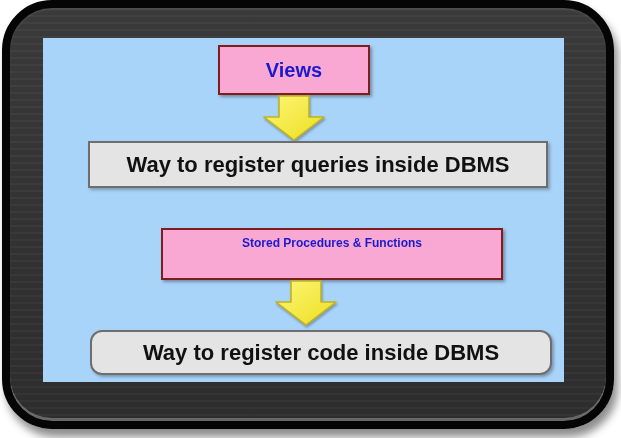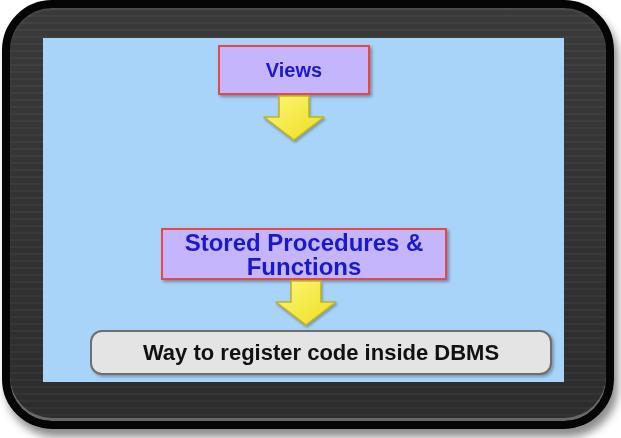--- a/index.html
+++ b/index.html
@@ -41,22 +41,22 @@
     height: 344px;
     background: #A9D4F9;
   }
   .box {
     position: absolute;
     box-sizing: border-box;
     text-align: center;
     font-weight: bold;
   }
   .concept {
-    background: #c4b5fd;
-    border: 2px solid #ef4444;
+    background: #f9a8d4;
+    border: 2px solid #7f1d1d;
     color: #1A1ACC;
     box-shadow: 2px 2px 3px rgba(70, 80, 100, 0.55);
   }
   .description {
     background: #E4E4E4;
     border: 2px solid #6E6E6E;
     color: #111111;
     box-shadow: 2px 2px 3px rgba(70, 80, 100, 0.45);
   }
   .views-box {
@@ -66,22 +66,22 @@
     line-height: 46px;
   }
   .queries-box {
     left: 45px; top: 103px;
     width: 460px; height: 47px;
     font-size: 22px;
     line-height: 43px;
   }
   .sp-box {
     left: 118px; top: 190px;
-    width: 286px; height: 52px;
-    font-size: 24px;
+    width: 342px; height: 52px;
+    font-size: 12px;
     line-height: 24px;
     padding-top: 1px;
   }
   .code-box {
     left: 47px; top: 292px;
     width: 462px; height: 45px;
     font-size: 22px;
     line-height: 41px;
     border-radius: 12px;
   }
@@ -106,20 +106,21 @@
       <svg class="arrow arrow-1" viewBox="0 0 64 50" preserveAspectRatio="none">
         <defs>
           <linearGradient id="grad1" x1="0" y1="0" x2="1" y2="1">
             <stop offset="0" stop-color="#FDF678"></stop>
             <stop offset="1" stop-color="#EDDE1E"></stop>
           </linearGradient>
         </defs>
         <polygon points="17,1 47,1 47,24 62,24 32,49 2,24 17,24" fill="url(#grad1)" stroke="#BDB429" stroke-width="1.6" stroke-linejoin="round"></polygon>
       </svg>
 
+      <div class="box description queries-box">Way to register queries inside DBMS</div>
 
       <div class="box concept sp-box">Stored Procedures &amp; Functions</div>
 
       <svg class="arrow arrow-2" viewBox="0 0 64 50" preserveAspectRatio="none">
         <defs>
           <linearGradient id="grad2" x1="0" y1="0" x2="1" y2="1">
             <stop offset="0" stop-color="#FDF678"></stop>
             <stop offset="1" stop-color="#EDDE1E"></stop>
           </linearGradient>
         </defs>

